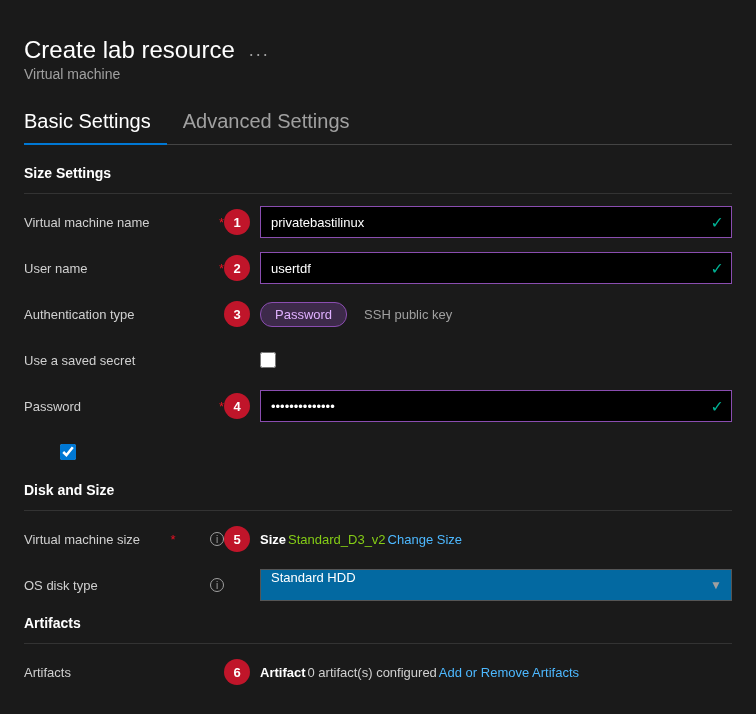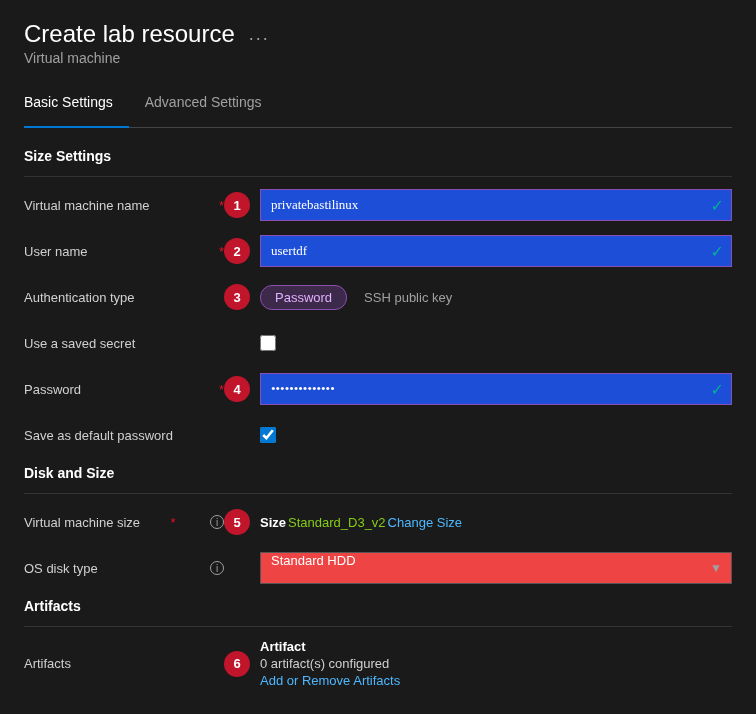--- a/index.html
+++ b/index.html
@@ -42,23 +42,23 @@
     }
 
     .tabs {
       display: flex;
       gap: 0;
       margin-top: 20px;
       border-bottom: 1px solid #444;
     }
 
     .tab {
-      padding: 8px 16px 16px 0;
-      cursor: pointer;
-      font-size: 14px;
+      padding: 8px 16px 10px 0;
+      cursor: pointer;
+      font-size: 20px;
       color: #a0a0a0;
       border-bottom: 2px solid transparent;
       margin-bottom: -1px;
     }
 
     .tab.active {
       color: #ffffff;
       border-bottom: 2px solid #0078d4;
     }
 
@@ -121,28 +121,27 @@
     }
 
     .form-input-with-check {
       position: relative;
       width: 100%;
     }
 
     .form-input-with-check input {
       width: 100%;
       padding-right: 30px;
-      background-color: #1d4ed8;
+      background-color: #000000;
       border: 1px solid #8a4db0;
       color: #ffffff;
       height: 32px;
       padding-left: 10px;
       font-size: 13px;
       outline: none;
-      font-family: Liberation Serif, serif;
     }
 
     .check-mark {
       position: absolute;
       right: 8px;
       top: 50%;
       transform: translateY(-50%);
       color: #00b294;
       font-size: 16px;
     }
@@ -222,21 +221,21 @@
       text-decoration: none;
     }
 
     .dropdown-wrapper {
       position: relative;
       width: 100%;
     }
 
     .dropdown-wrapper select {
       width: 100%;
-      background-color: #ef4444;
+      background-color: #0369a1;
       border: 1px solid #555;
       color: #ffffff;
       height: 32px;
       padding: 0 30px 16px 10px;
       font-size: 13px;
       appearance: none;
       cursor: pointer;
       outline: none;
     }
 
@@ -245,21 +244,20 @@
       right: 10px;
       top: 50%;
       transform: translateY(-50%);
       color: #a0a0a0;
       pointer-events: none;
       font-size: 12px;
     }
 
     .artifact-info {
       display: flex;
-      flex-direction: column;
       gap: 2px;
     }
 
     .artifact-label {
       font-weight: 600;
       color: #ffffff;
       font-size: 13px;
     }
 
     .artifact-count {
@@ -276,21 +274,21 @@
     .step-row {
       display: flex;
       align-items: center;
     }
   </style>
 </head>
 <body>
 
 <div class="page-container">
 
-  <div style="display:flex; align-items:center; gap:8px;">
+  <div style="display:flex; align-items:center; gap:8px;margin-top:16px;">
     <h1 class="page-title">Create lab resource</h1>
     <button class="ellipsis-btn">...</button>
   </div>
   <div class="page-subtitle">Virtual machine</div>
 
   <div class="tabs">
     <div class="tab active">Basic Settings</div>
     <div class="tab" style="margin-left:16px;">Advanced Settings</div>
   </div>
 
@@ -368,23 +366,20 @@
       </div>
       <div class="form-control-wrapper">
         <div class="form-input-with-check">
           <input type="password" value="••••••••••••••" style="">
           <span class="check-mark">✓</span>
         </div>
       </div>
     </div>
 
     <div class="form-row">
-      <div class="form-label">
-        <span>Save as default password</span>
-      </div>
       <div class="step-row" style="width:36px;"></div>
       <div class="form-control-wrapper">
         <div class="checkbox-wrapper">
           <input type="checkbox" checked="" style="">
         </div>
       </div>
     </div>
 
     <div class="section-header" style="margin-top:10px;">Disk and Size</div>
     <hr class="divider">

